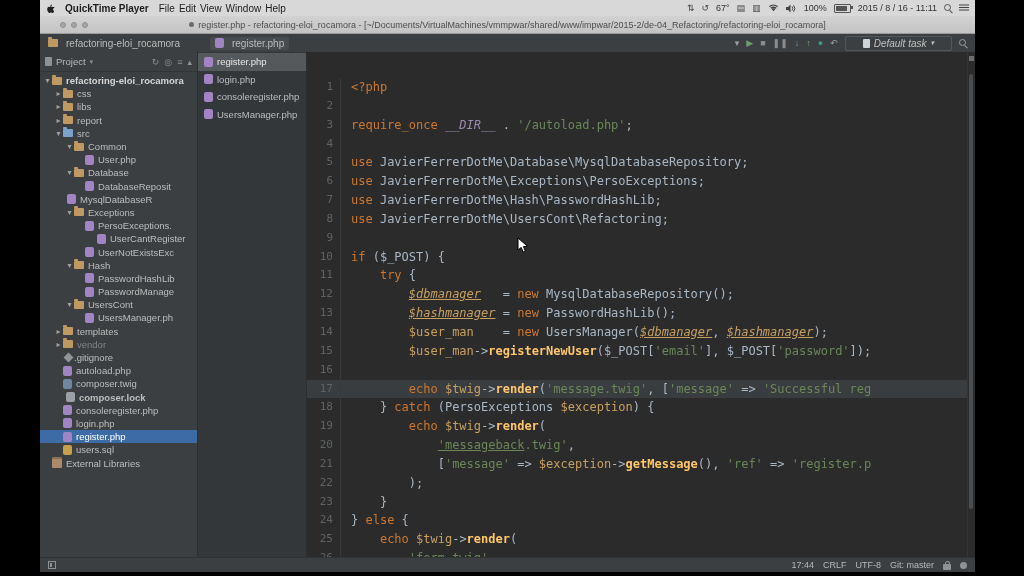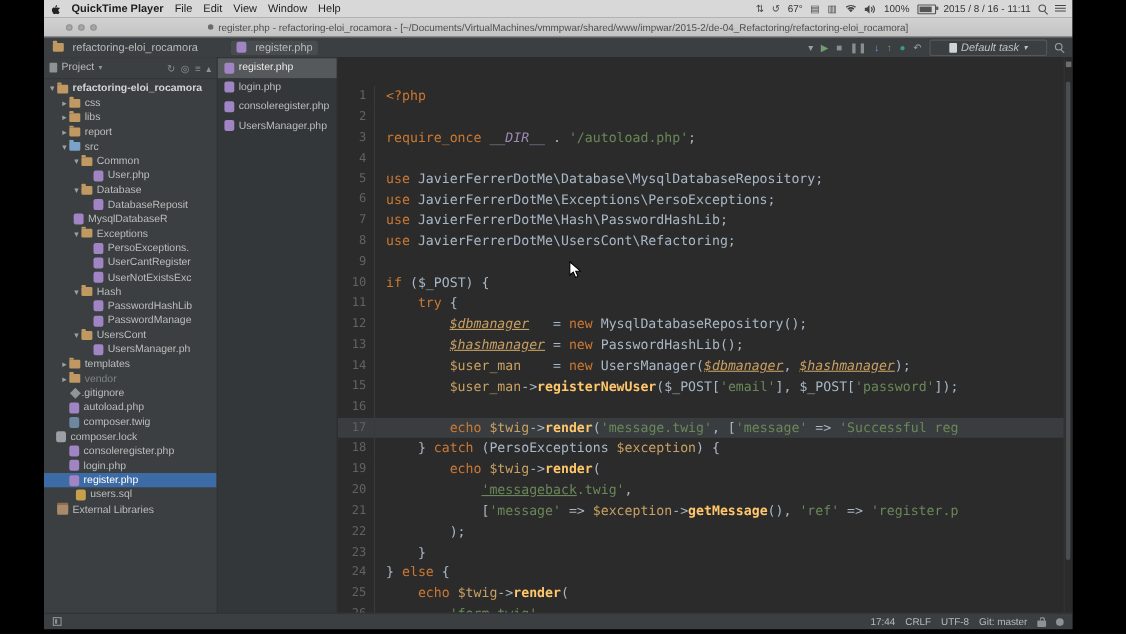--- a/index.html
+++ b/index.html
@@ -111,21 +111,21 @@
 <div class="frame">
   <div class="screen">
 
     <div class="menubar">
       <span class="mb-apple">
         <svg width="9" height="11" viewBox="0 0 9 11">
           <path d="M4.5 2.6c.5-.8 1.4-1 1.4-1s.1.9-.4 1.5c-.5.7-1.3.8-1.3.8s-.2-.6.3-1.3z M6.8 4c-1-.6-2-.1-2.4.1C4 4.2 3.1 3.5 2.2 4 1.1 4.7.9 6.5 1.6 8c.5 1.1 1.2 2 1.9 2 .6 0 .8-.4 1.5-.4s.8.4 1.5.4c.7 0 1.3-1 1.7-1.8-1.5-.6-1.6-3.2.6-3.6-.4-.5-1-.6-1-.6z" fill="#222"></path>
         </svg>
       </span>
       <span class="mb-item mb-app">QuickTime Player</span>
-      <span class="mb-menus" style="display:flex;gap:10px;">
+      <span class="mb-menus" style="display:flex;gap:4px;">
           <span class="mb-item">File</span>
           <span class="mb-item">Edit</span>
           <span class="mb-item">View</span>
           <span class="mb-item">Window</span>
           <span class="mb-item">Help</span>
         </span>
       <span class="mb-right">
         <span class="mb-glyph">⇅</span>
         <span class="mb-glyph">↺</span>
         <span>67°</span>
@@ -256,21 +256,21 @@
             <div class="tree-row" style="padding-left: 25px;">
               <span class="tree-arrow">▾</span>
               <span class="tree-icon icon-folder"></span>
               <span class="tree-label">Exceptions</span>
             </div>
             <div class="tree-row" style="padding-left: 36px;">
               <span class="tree-arrow"></span>
               <span class="tree-icon icon-php"></span>
               <span class="tree-label">PersoExceptions.</span>
             </div>
-            <div class="tree-row" style="padding-left: 36px;">
+            <div class="tree-row" style="padding-left: 48px;">
               <span class="tree-arrow"></span>
               <span class="tree-icon icon-php"></span>
               <span class="tree-label">UserCantRegister</span>
             </div>
             <div class="tree-row" style="padding-left: 36px;">
               <span class="tree-arrow"></span>
               <span class="tree-icon icon-php"></span>
               <span class="tree-label">UserNotExistsExc</span>
             </div>
             <div class="tree-row" style="padding-left: 25px;">
@@ -316,41 +316,41 @@
             <div class="tree-row" style="padding-left: 14px;">
               <span class="tree-arrow"></span>
               <span class="tree-icon icon-php"></span>
               <span class="tree-label">autoload.php</span>
             </div>
             <div class="tree-row" style="padding-left: 14px;">
               <span class="tree-arrow"></span>
               <span class="tree-icon icon-json"></span>
               <span class="tree-label">composer.twig</span>
             </div>
-            <div class="tree-row" style="padding-left: 2px;">
+            <div class="tree-row" style="padding-left: 17px; font-weight: bold;">
               <span class="tree-arrow"></span>
               <span class="tree-icon icon-lockf"></span>
               <span class="tree-label">composer.lock</span>
             </div>
             <div class="tree-row" style="padding-left: 14px;">
               <span class="tree-arrow"></span>
               <span class="tree-icon icon-php"></span>
               <span class="tree-label">consoleregister.php</span>
             </div>
             <div class="tree-row" style="padding-left: 14px;">
               <span class="tree-arrow"></span>
               <span class="tree-icon icon-php"></span>
               <span class="tree-label">login.php</span>
             </div>
             <div class="tree-row selected" style="padding-left: 14px;">
               <span class="tree-arrow"></span>
               <span class="tree-icon icon-php"></span>
               <span class="tree-label">register.php</span>
             </div>
-            <div class="tree-row" style="padding-left: 20px;">
+            <div class="tree-row" style="padding-left: 14px;">
               <span class="tree-arrow"></span>
               <span class="tree-icon icon-sql"></span>
               <span class="tree-label">users.sql</span>
             </div>
             <div class="tree-row" style="padding-left: 3px;">
               <span class="tree-arrow"></span>
               <span class="tree-icon icon-extlib"></span>
               <span class="tree-label">External Libraries</span>
             </div>
           </div>

